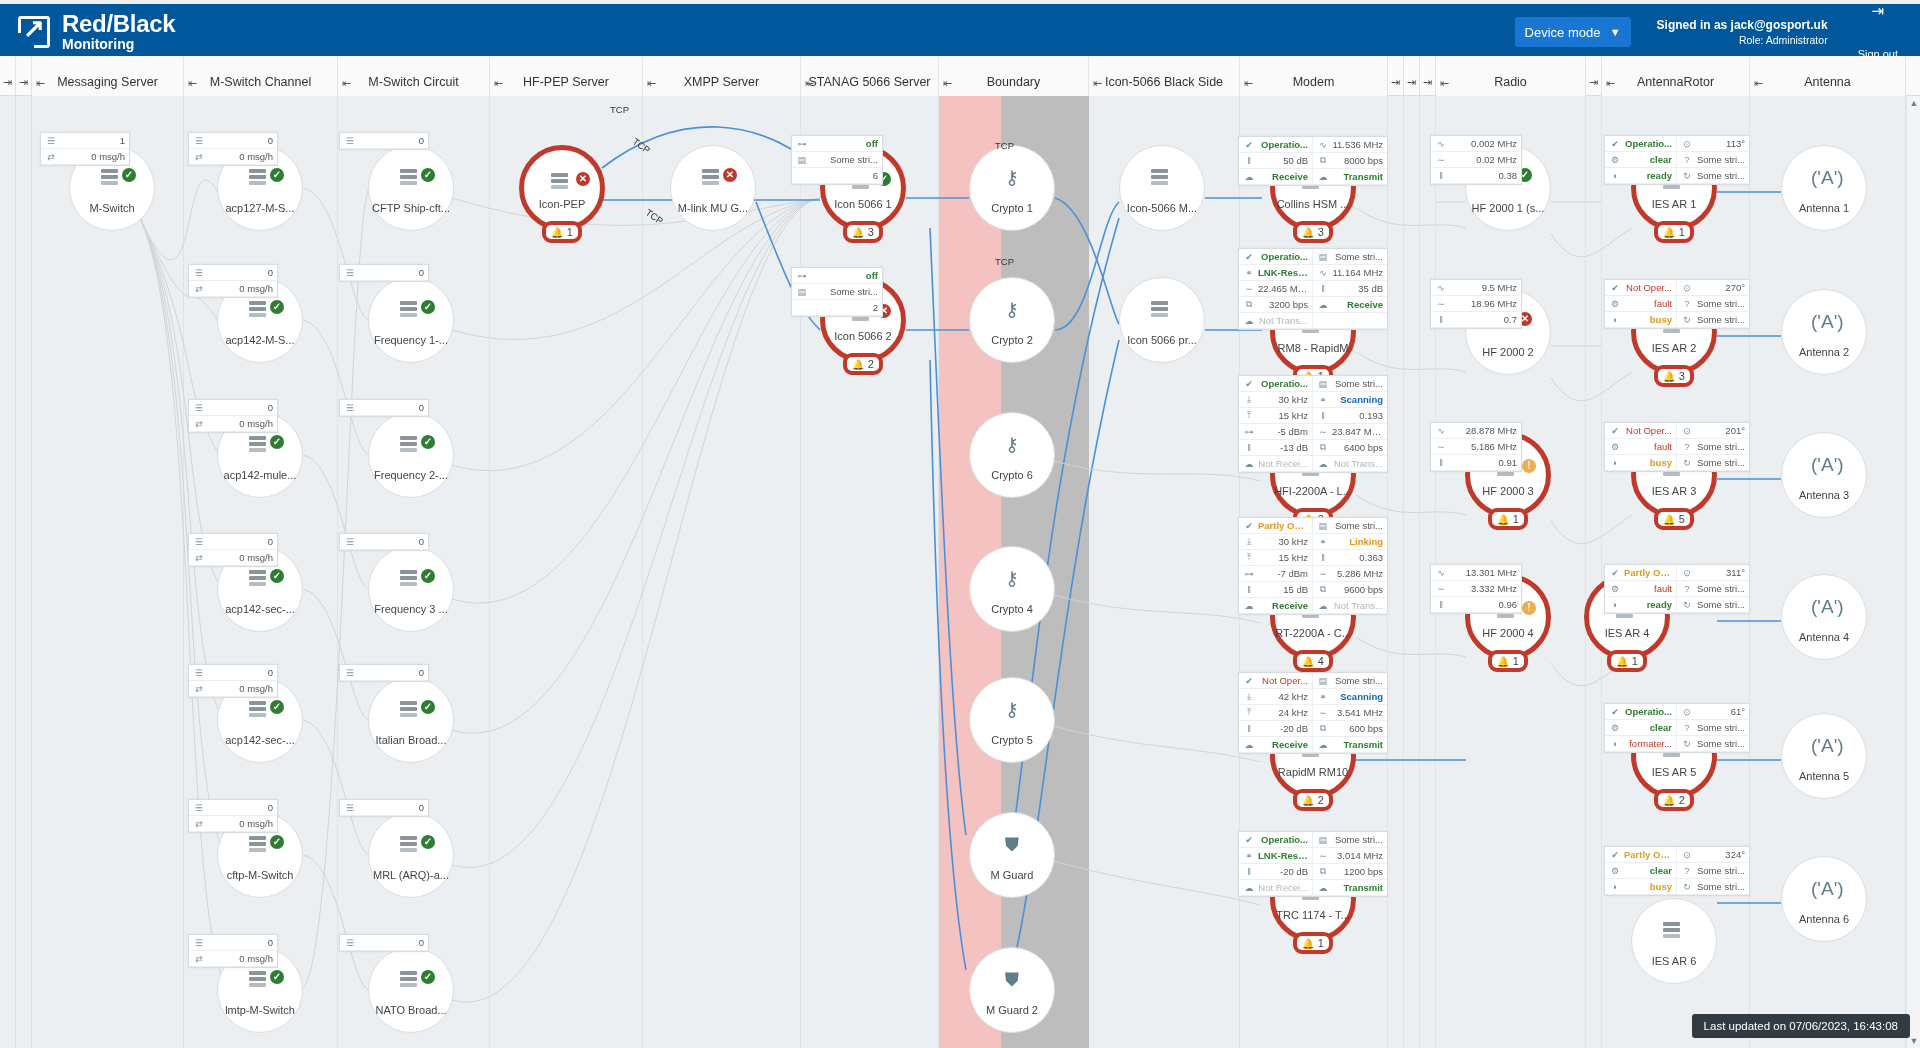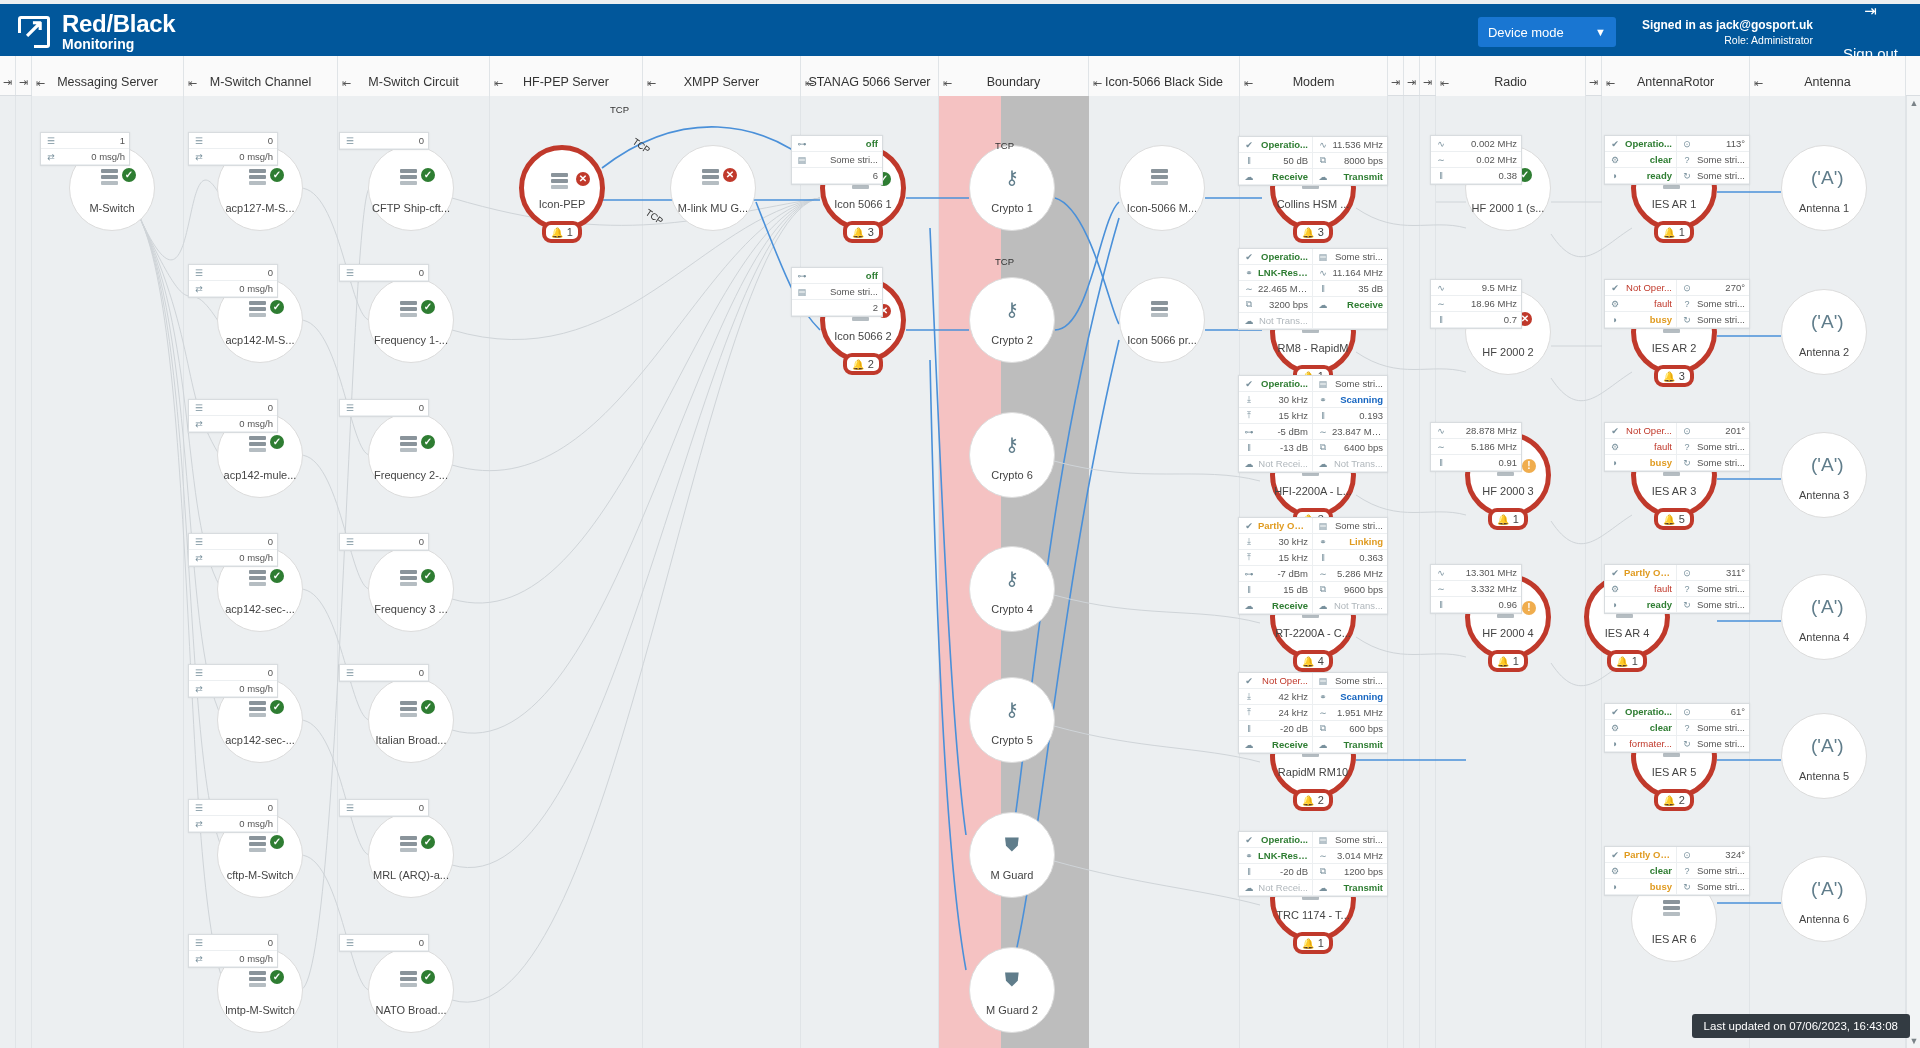--- a/index.html
+++ b/index.html
@@ -24,31 +24,31 @@
   }
   #brand .logo:before {
     content:""; position:absolute; left:-3px; top:14px; width:16px; height:21px;
     background:#01579b;
   }
   #brand .titles .t1 { font-size:24px; font-weight:bold; line-height:24px; letter-spacing:-0.3px;}
   #brand .titles .t2 { font-size:14px; font-weight:bold; line-height:16px; }
   #header-right { margin-left:auto; display:flex; align-items:center; margin-right:22px; }
   #device-mode {
     background:#1976d2; border:none; color:#fff; font-size:13px;
-    height:30px; width:138px; border-radius:3px; display:flex; align-items:center;
+    height:30px; width:116px; border-radius:3px; display:flex; align-items:center;
     padding:0 10px; cursor:pointer; margin-right:26px;
   }
   #device-mode .dm-label { flex:1; text-align:left; }
   #device-mode .caret { font-size:11px; }
   #signed-in { text-align:right; margin-right:30px; }
   #signed-in .l1 { font-size:12px; font-weight:bold; line-height:15px; }
   #signed-in .l2 { font-size:10.5px; line-height:14px; }
   #signout { text-align:center; cursor:pointer; }
   #signout .so-icon { font-size:15px; line-height:16px; }
-  #signout .so-label { font-size:15px; line-height:14px;margin-top:28px; }
+  #signout .so-label { font-size:11px; line-height:14px;margin-top:28px; }
 
   
   #colbar {
     position:absolute; left:0; top:56px; width:1920px; height:40px;
     background:#fafafa; border-bottom:1px solid #d9dde1; display:flex;
   }
   .colhead {
     position:relative; height:40px; display:flex; align-items:flex-end;
     justify-content:center; font-size:12.5px; color:#333;
     border-right:1px solid #e0e4e7; padding-bottom:7px; background:#fafafa;
@@ -1008,21 +1008,21 @@
         <div class="cell">
           <span class="ic">⚭</span>
           <span class="vv v-blue">Scanning</span>
         </div>
         <div class="cell">
           <span class="ic">⤒</span>
           <span class="vv ">24 kHz</span>
         </div>
         <div class="cell">
           <span class="ic">∼</span>
-          <span class="vv ">1.951 MHz</span>
+          <span class="vv ">3.541 MHz</span>
         </div>
         <div class="cell">
           <span class="ic">‖</span>
           <span class="vv ">-20 dB</span>
         </div>
         <div class="cell">
           <span class="ic">⧉</span>
           <span class="vv ">600 bps</span>
         </div>
         <div class="cell">
@@ -1383,21 +1383,21 @@
         </div>
         <div class="cell">
           <span class="ic">◗</span>
           <span class="vv v-red">formater...</span>
         </div>
         <div class="cell">
           <span class="ic">↻</span>
           <span class="vv ">Some stri...</span>
         </div>
       </div>
-      <div class="node" style="left: 1631px; top: 780px;">
+      <div class="node" style="left: 1631px; top: 802px;">
         <div class="circle">
           <div class="glyph"><svg width="26" height="20" viewBox="0 0 26 20">
               <rect x="2" y="1" width="17" height="4" rx="1" fill="#8a949b"></rect>
               <rect x="2" y="7" width="17" height="4" rx="1" fill="#8a949b"></rect>
               <rect x="2" y="13" width="17" height="4" rx="1" fill="#b5bdc2"></rect>
             </svg></div>
           <div class="label">IES AR 6</div>
         </div>
       </div>
       <div class="card c2" style="left: 1604px; top: 750px; width: 146px;">

